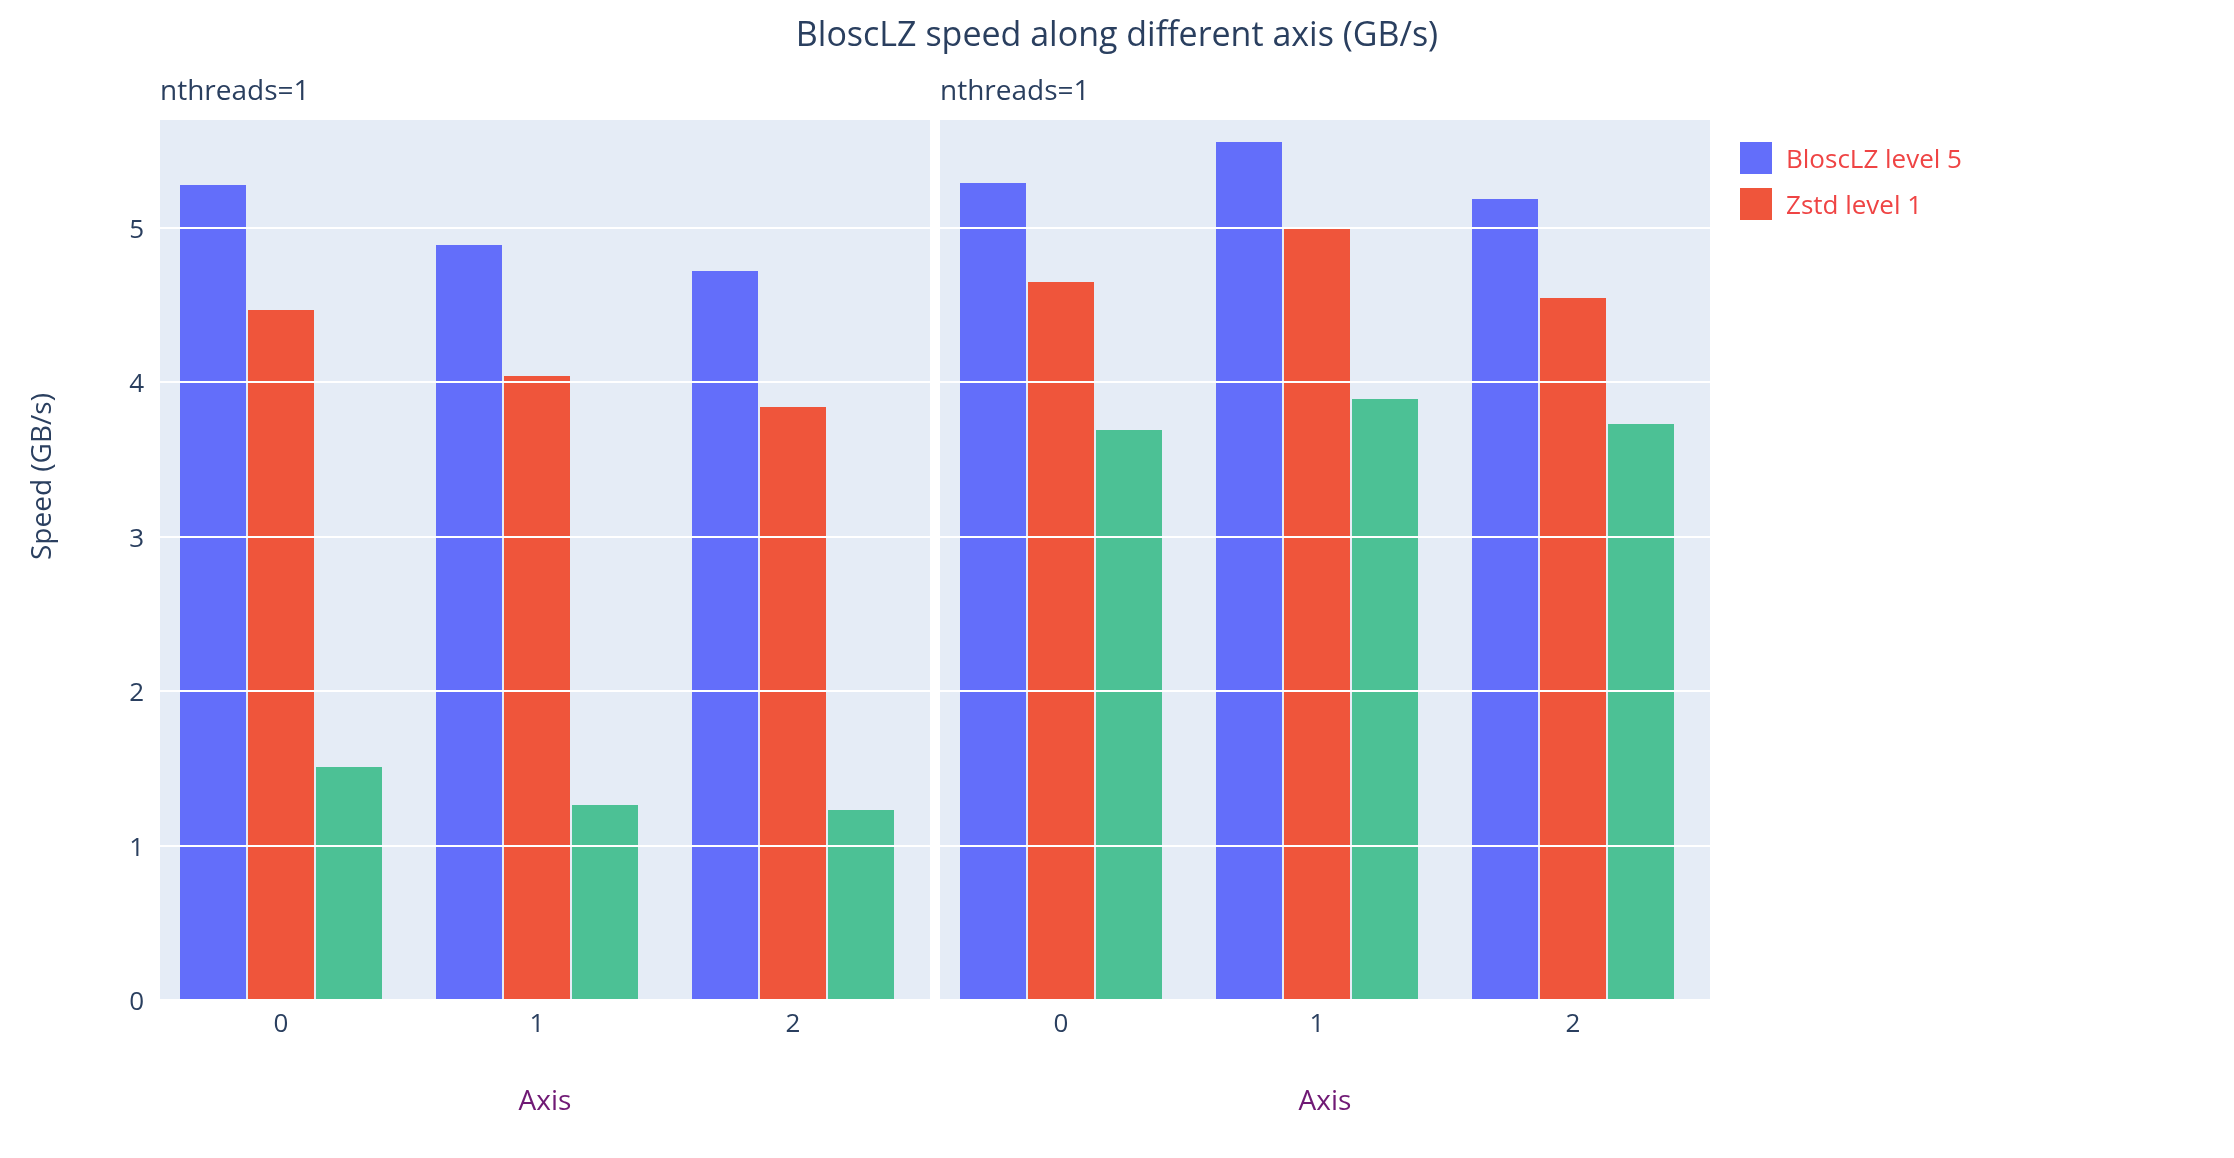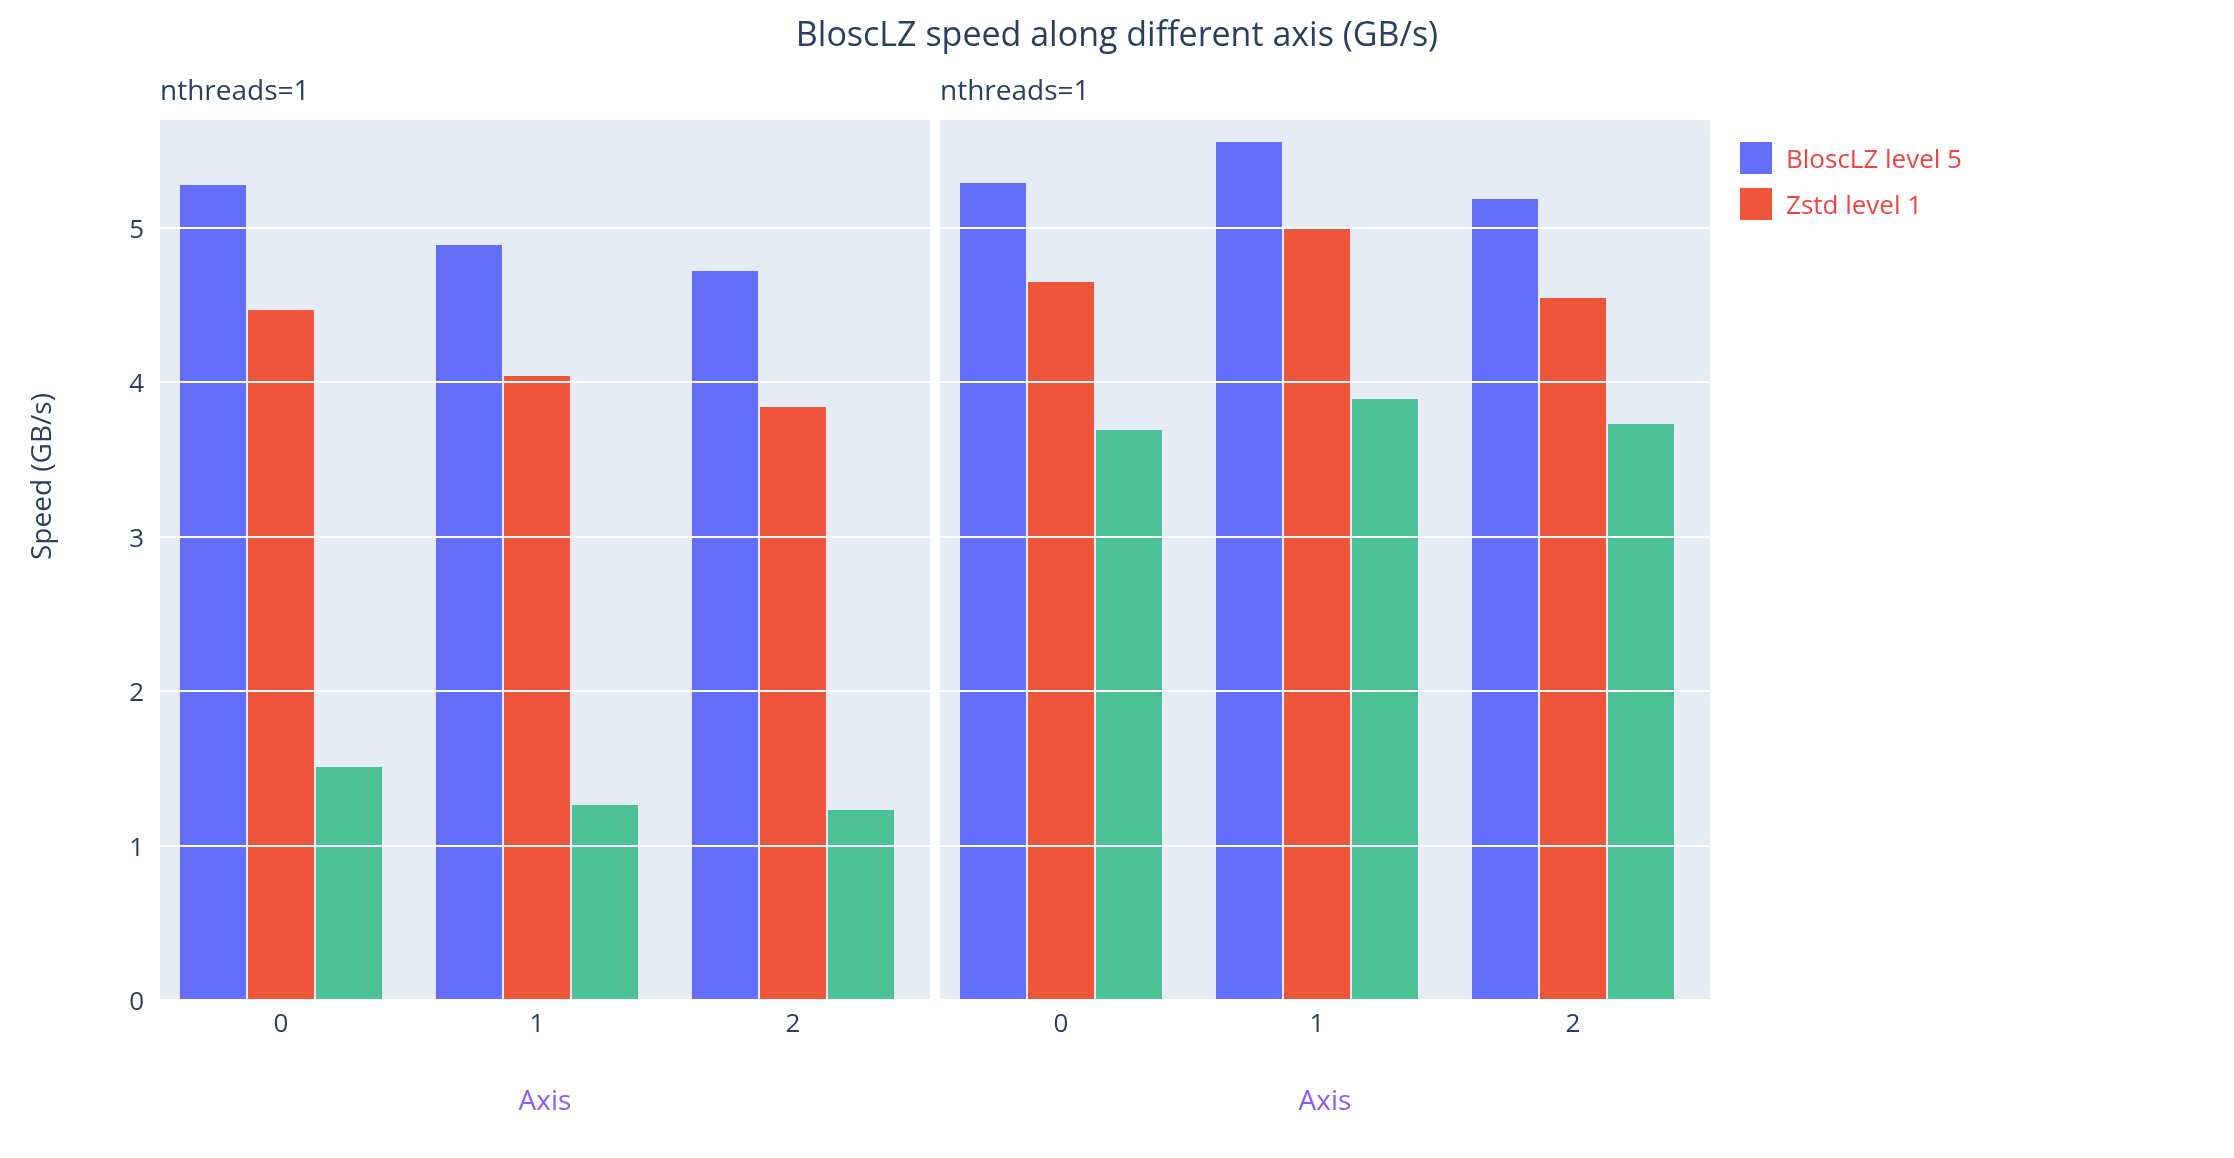--- a/index.html
+++ b/index.html
@@ -78,21 +78,21 @@
     transform-origin: left top;
     font-size: 28px;
     color: #2a3f5f;
   }
   .x-axis-title {
     position: absolute;
     bottom: 40px;
     width: 770px;
     text-align: center;
     font-size: 28px;
-    color: #8b5cf6;
+    color: #701a75;
   }
   .legend {
     position: absolute;
     top: 140px;
     left: 1740px;
     font-size: 26px;
     color: #ef4444;
   }
   .legend-item {
     display: flex;

